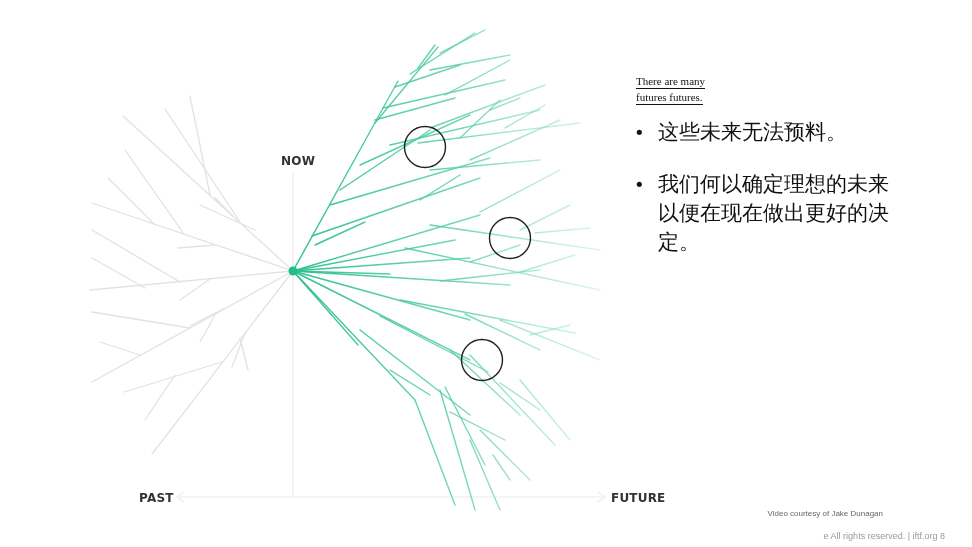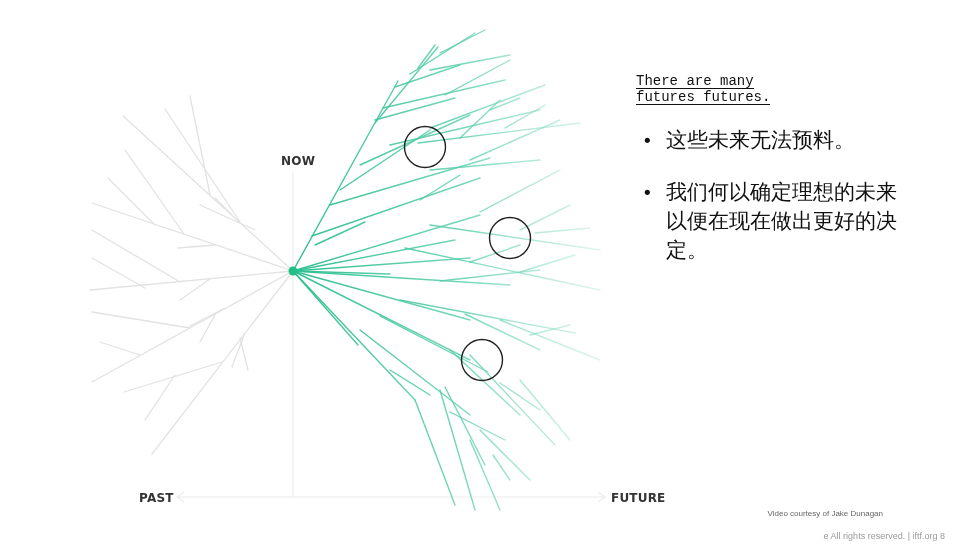--- a/index.html
+++ b/index.html
@@ -2,23 +2,23 @@
 <html><head>
 <meta charset="utf-8">
 <style>
   html, body { margin:0; padding:0; background:#ffffff; }
   body { width:972px; height:547px; position:relative; overflow:hidden; font-family:"DejaVu Sans", sans-serif; }
   #diagram { position:absolute; left:0; top:0; width:972px; height:547px; }
   .axis-label { position:absolute; font-family:"DejaVu Sans", sans-serif; font-weight:bold; font-size:12px; color:#333; letter-spacing:0.2px; }
   #label-now { left:281px; top:154px; }
   #label-past { left:139px; top:491px; }
   #label-future { left:611px; top:491px; }
-  .heading { position:absolute; left:636px; top:73px; font-family:Liberation Mono, monospace; font-size:14px; line-height:16px; color:#111; }
+  .heading { position:absolute; left:636px; top:73px; font-family:Liberation Serif, serif; font-size:11px; line-height:16px; color:#111; }
   .heading span { display:inline-block; border-bottom:1px solid #111; line-height:14px; }
-  .bullets { position:absolute; left:632px; top:118px; width:300px; margin:8px; padding:0; list-style:none; }
+  .bullets { position:absolute; left:632px; top:118px; width:300px; margin:0; padding:0; list-style:none; }
   .bullet { position:relative; padding-left:26px; font-size:21px; line-height:29px; color:#111; margin-bottom:23px; }
   .bullet::before { content:"•"; position:absolute; left:2px; top:0; font-size:18px; }
   .bullet:nth-child(2){ width:245px; }
   .bullet:nth-child(3){ width:250px; }
   .credit { position:absolute; right:89px; top:509px; font-family:"Liberation Sans", sans-serif; font-size:8px; color:#666; }
   .footer { position:absolute; right:27px; top:531px; font-family:"Liberation Sans", sans-serif; font-size:9px; color:#999; }
 </style>
 </head>
 <body>
 

